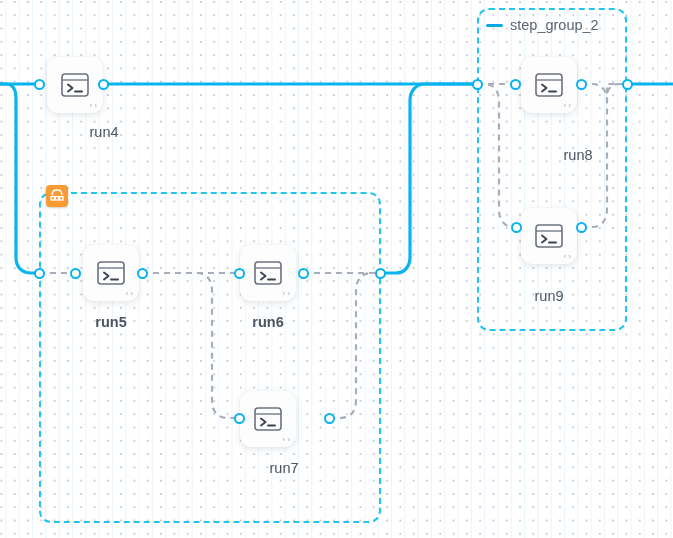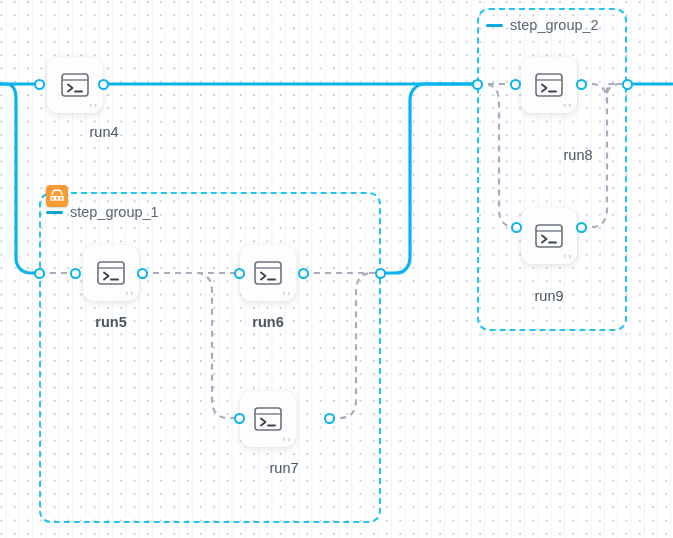--- a/index.html
+++ b/index.html
@@ -148,24 +148,20 @@
 
   <div class="group-badge" style="left:46px; top:185px;">
     <svg width="16" height="16" viewBox="0 0 16 16">
       <path d="M3.2 6.4 C3.2 3.6 5.2 2 8 2 C10.8 2 12.8 3.6 12.8 6.4" fill="none" stroke="#ffffff" stroke-width="1.5" stroke-linecap="round"></path>
       <rect x="2" y="8.6" width="3.4" height="3.4" fill="none" stroke="#ffffff" stroke-width="1.3"></rect>
       <rect x="6.3" y="8.6" width="3.4" height="3.4" fill="none" stroke="#ffffff" stroke-width="1.3"></rect>
       <rect x="10.6" y="8.6" width="3.4" height="3.4" fill="none" stroke="#ffffff" stroke-width="1.3"></rect>
     </svg>
   </div>
 
-  <div class="group-label" style="left:46px; top:204px;">
-    <span class="collapse-icon"></span>
-    <span>step_group_1</span>
-  </div>
 
   <div class="group-box" style="left:477px; top:8px; width:150px; height:323px;"></div>
 
   <div class="group-label" style="left:486px; top:17px;">
     <span class="collapse-icon"></span>
     <span>step_group_2</span>
   </div>
 
   <div class="node" style="left:47px; top:57px;">
     <svg class="term" viewBox="0 0 30 26">

